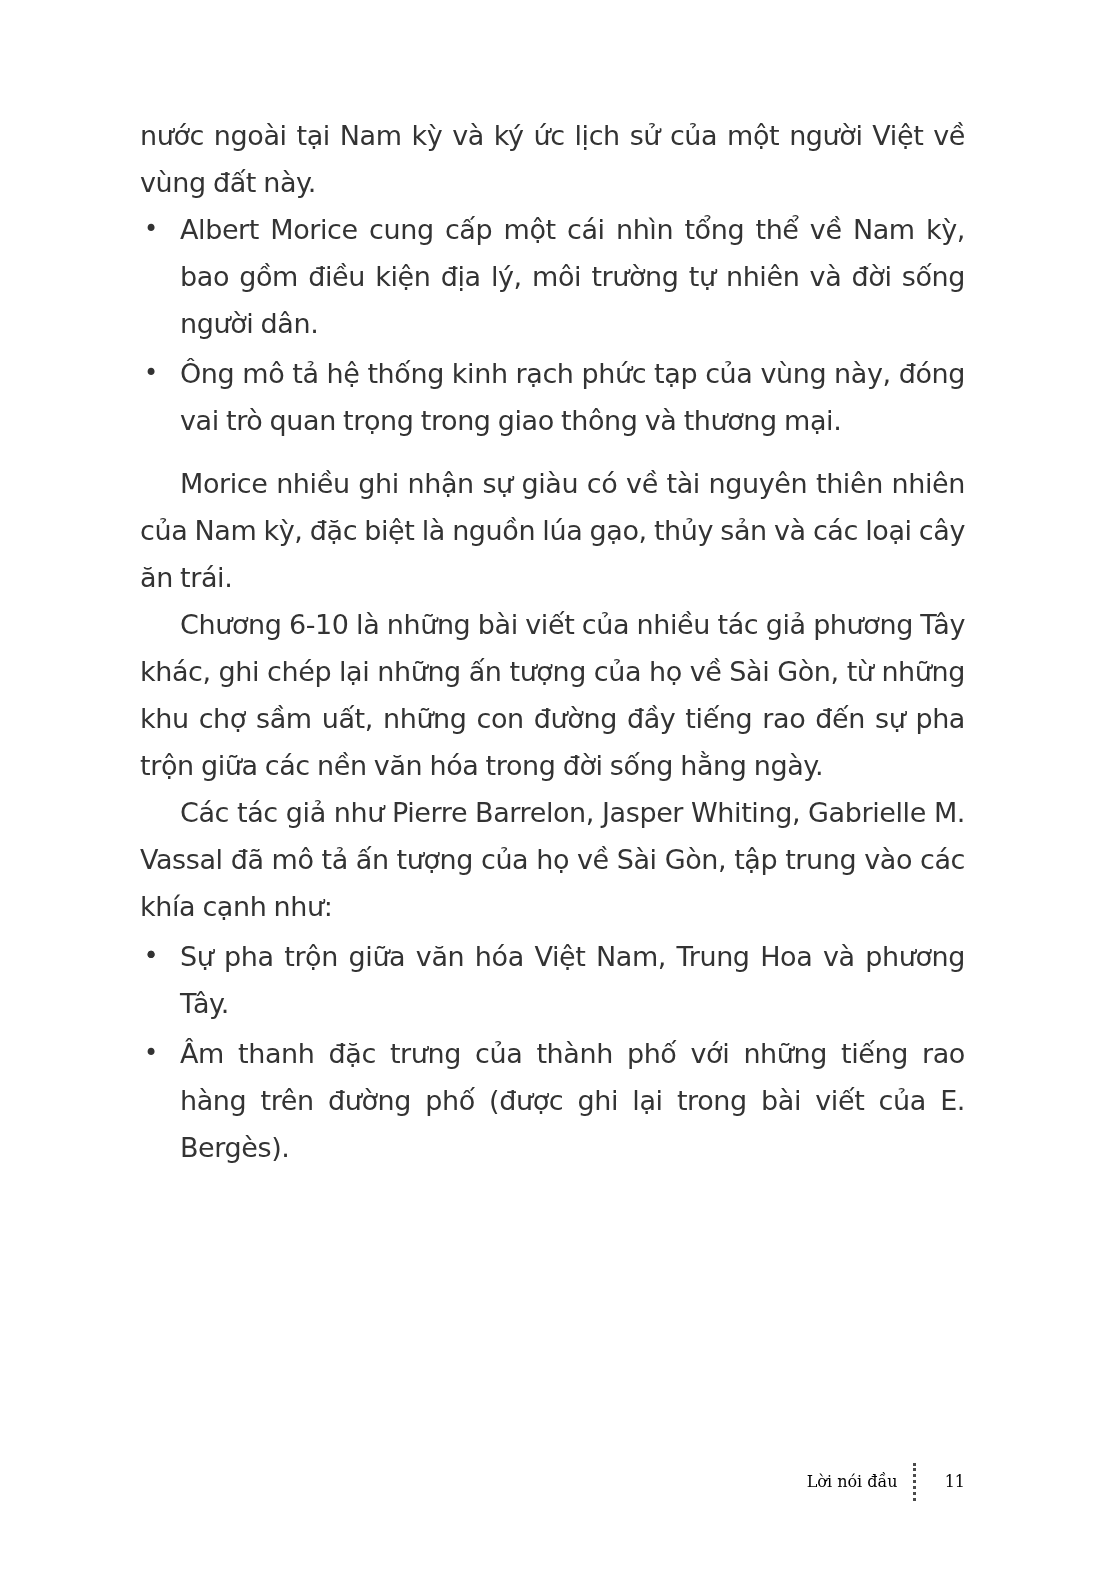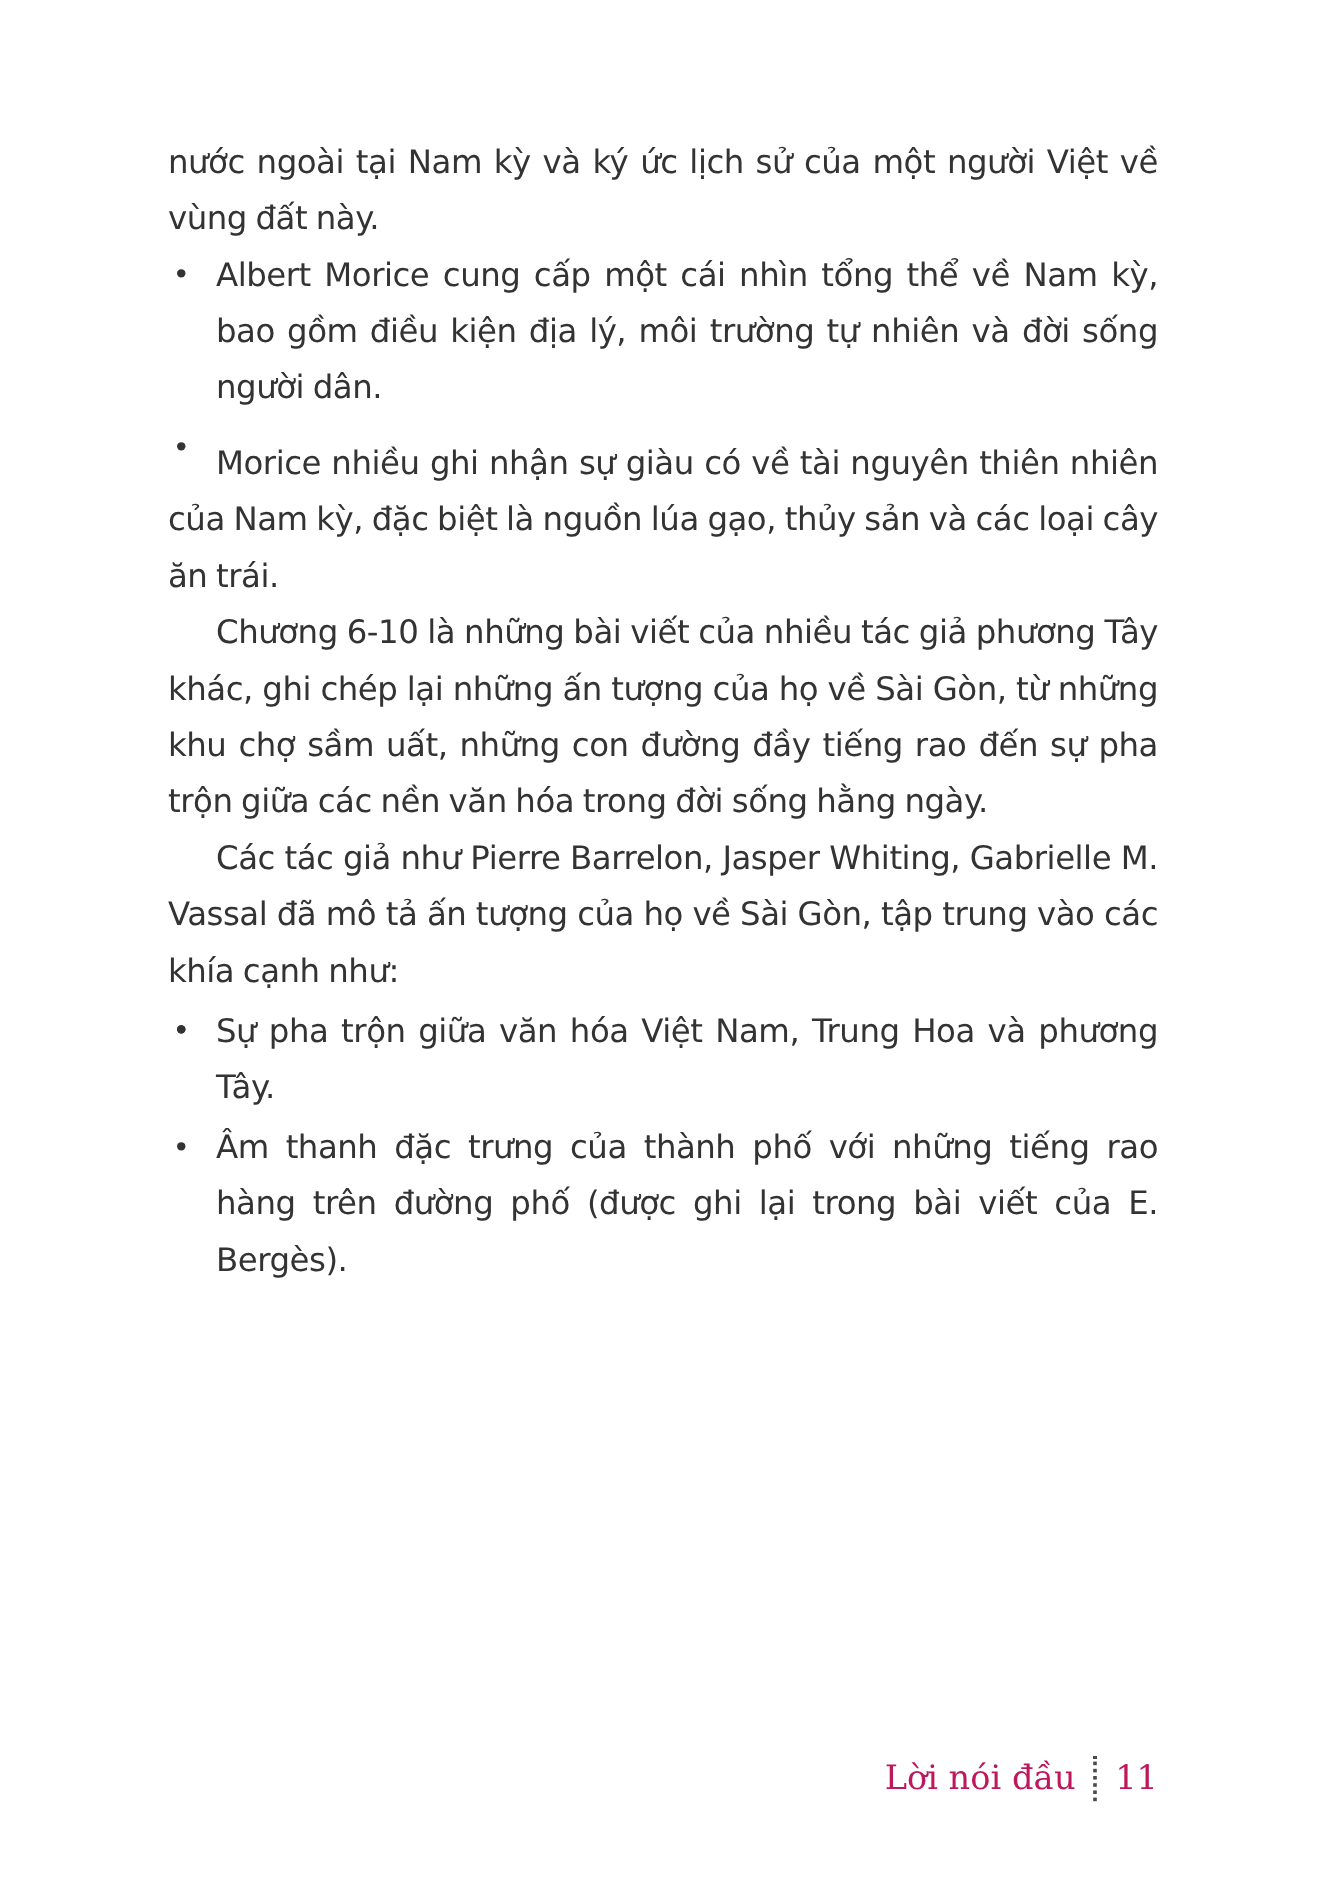--- a/index.html
+++ b/index.html
@@ -57,52 +57,54 @@
     line-height: 47px;
     color: #333333;
   }
   .footer {
     position: absolute;
     top: 1462px;
     right: 138px;
     display: flex;
     align-items: center;
     font-family: "DejaVu Serif", "Liberation Serif", serif;
-    font-size: 28px;
-    color: #be185d;
+    font-size: 16px;
+    color: #000000;
   }
   .footer-title {
     line-height: 40px;
   }
   .footer-divider {
     width: 0;
     height: 38px;
     border-left: 3px dotted #4a4a4a;
     margin: 0 15px;
   }
   .footer-page {
     line-height: 40px;
+    margin-left: 14px;
   }
 </style>
 </head>
 <body>
 
 <div class="page">
 
   <div class="content">
 
     <p class="para">nước ngoài tại Nam kỳ và ký ức lịch sử của một người Việt về vùng đất này.</p>
 
     <ul class="bullets gap-after">
       <li>
         <span class="bullet-marker">•</span>
         <span>Albert Morice cung cấp một cái nhìn tổng thể về Nam kỳ, bao gồm điều kiện địa lý, môi trường tự nhiên và đời sống người dân.</span>
       </li>
       <li>
         <span class="bullet-marker">•</span>
+        <span>Ông mô tả hệ thống kinh rạch phức tạp của vùng này, đóng vai trò quan trọng trong giao thông và thương mại.</span>
       </li>
     </ul>
 
     <p class="para indent">Morice nhiều ghi nhận sự giàu có về tài nguyên thiên nhiên của Nam kỳ, đặc biệt là nguồn lúa gạo, thủy sản và các loại cây ăn trái.</p>
 
 
     <p class="para indent">Chương 6-10 là những bài viết của nhiều tác giả phương Tây khác, ghi chép lại những ấn tượng của họ về Sài Gòn, từ những khu chợ sầm uất, những con đường đầy tiếng rao đến sự pha trộn giữa các nền văn hóa trong đời sống hằng ngày.</p>
 
     <p class="para indent">Các tác giả như Pierre Barrelon, Jasper Whiting, Gabrielle M. Vassal đã mô tả ấn tượng của họ về Sài Gòn, tập trung vào các khía cạnh như:</p>
 

